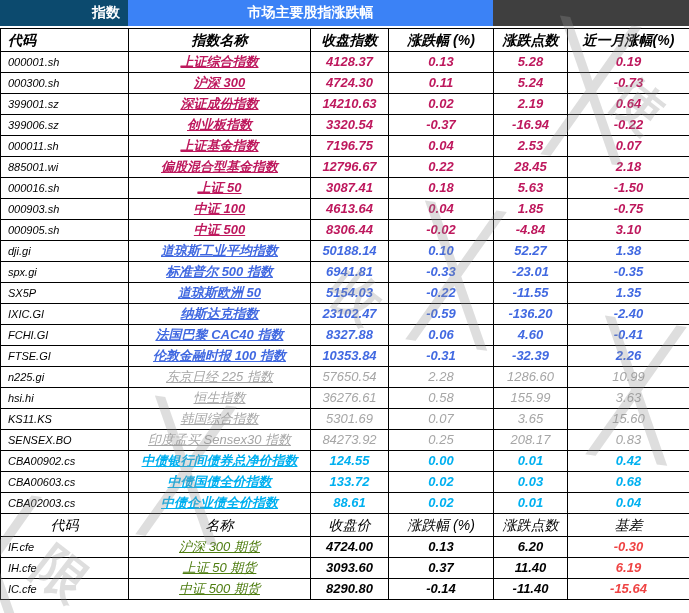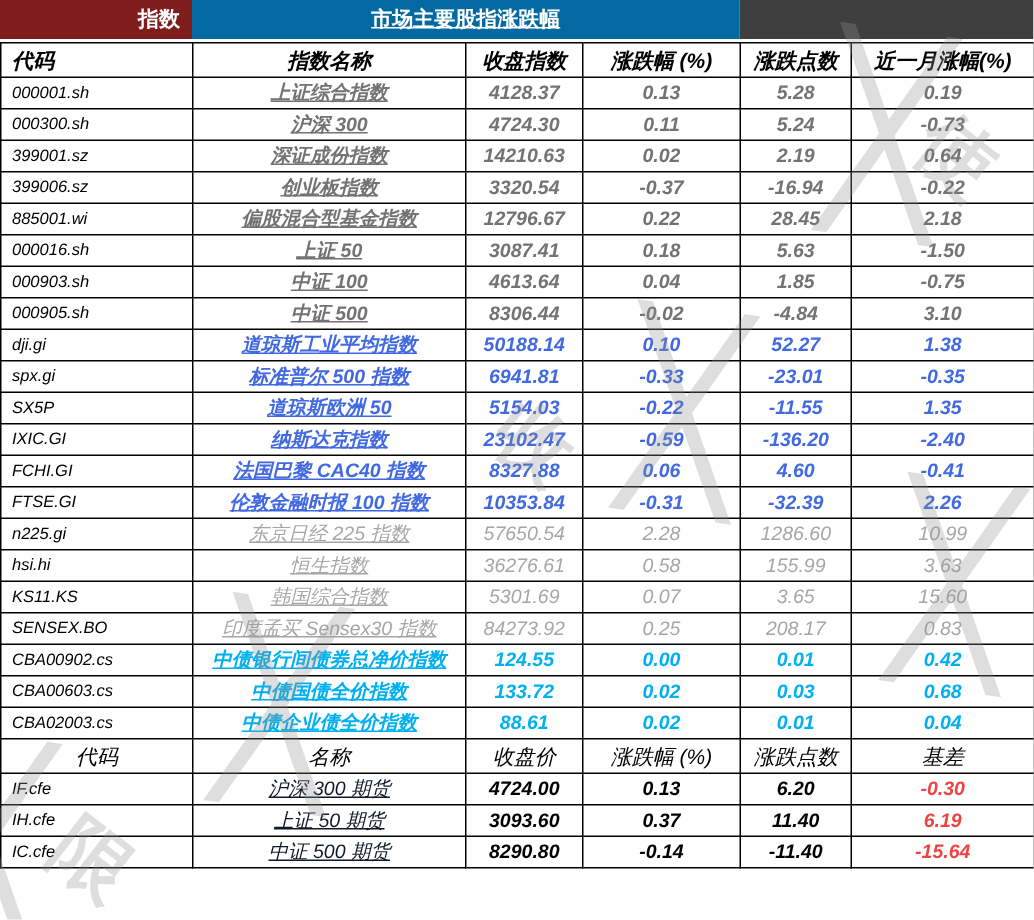--- a/index.html
+++ b/index.html
@@ -3,43 +3,43 @@
 <meta charset="utf-8">
 <style>
   html,body{margin:0;padding:0;background:#fff;}
   body{width:689px;height:613px;overflow:hidden;position:relative;
        font-family:"Liberation Sans","DejaVu Sans",sans-serif;color:#000;}
   .page{position:relative;width:689px;height:613px;}
 
   
   .band{display:flex;width:689px;height:26px;margin-bottom:2px;}
   .band .cell{display:flex;align-items:center;font-size:14px;font-weight:bold;color:#fff;}
-  .band-left{width:128px;background:#7f1d1d;justify-content:flex-end;padding-right:8px;box-sizing:border-box;}
-  .band-mid{width:365px;background:#0369a1;justify-content:center;text-decoration:underline;}
+  .band-left{width:128px;background:#0c4a6e;justify-content:flex-end;padding-right:8px;box-sizing:border-box;}
+  .band-mid{width:365px;background:#3b82f6;justify-content:center;}
   .band-right{width:196px;background:#3f3f3f;}
 
   
   table{border-collapse:collapse;table-layout:fixed;width:689px;font-style:italic;}
   col.c0{width:128px}col.c1{width:182px}col.c2{width:78px}
   col.c3{width:105px}col.c4{width:74px}col.c5{width:122px}
   th,td{border:1px solid #000;padding:0 4px;overflow:hidden;white-space:nowrap;
         font-size:13px;line-height:20px;text-align:center;box-sizing:border-box;}
   thead tr.cols th{height:23px;font-size:14px;font-weight:bold;background:#fff;}
   thead tr.cols th.left, td.code{text-align:left;padding-left:7px;}
   tr.cols2 th{height:23px;font-size:14px;font-weight:normal;}
   tbody tr{height:21px;}
   td.code{font-size:11px;color:#000;font-weight:normal;}
   td.name{text-decoration:underline;}
 
-  tr.tone-red  td.v{color:#737373;font-weight:bold;}
+  tr.tone-red  td.v{color:#be185d;font-weight:bold;}
   tr.tone-blue td.v{color:#4169e1;font-weight:bold;}
   tr.tone-gray td.v{color:#a6a6a6;font-weight:normal;}
   tr.tone-cyan td.v{color:#00b0f0;font-weight:bold;}
   tr.tone-fut  td.v{color:#000;font-weight:bold;}
-  tr.tone-fut  td.name{color:#0f172a;font-weight:normal;}
+  tr.tone-fut  td.name{color:#4d7c0f;font-weight:normal;}
   tr.tone-fut  td.basis{color:#ef4444;font-weight:bold;}
   tbody.fut tr{height:21px;}
 
   
   .wm{position:absolute;inset:0;pointer-events:none;z-index:3;}
   .wm span{position:absolute;color:rgba(145,145,145,.30);line-height:1;}
   .wm .x{font-size:120px;font-weight:bold;transform:rotate(8deg);}
   .x1{left:555px;top:30px;}
   .x2{left:420px;top:215px;}
   .x3{left:150px;top:410px;}
@@ -111,20 +111,28 @@
 
         <tr class="tone-red">
           <td class="code">399006.sz</td>
           <td class="v name">创业板指数</td>
           <td class="v">3320.54</td>
           <td class="v">-0.37</td>
           <td class="v">-16.94</td>
           <td class="v">-0.22</td>
         </tr>
 
+        <tr class="tone-red">
+          <td class="code">000011.sh</td>
+          <td class="v name">上证基金指数</td>
+          <td class="v">7196.75</td>
+          <td class="v">0.04</td>
+          <td class="v">2.53</td>
+          <td class="v">0.07</td>
+        </tr>
 
         <tr class="tone-red">
           <td class="code">885001.wi</td>
           <td class="v name">偏股混合型基金指数</td>
           <td class="v">12796.67</td>
           <td class="v">0.22</td>
           <td class="v">28.45</td>
           <td class="v">2.18</td>
         </tr>
 

